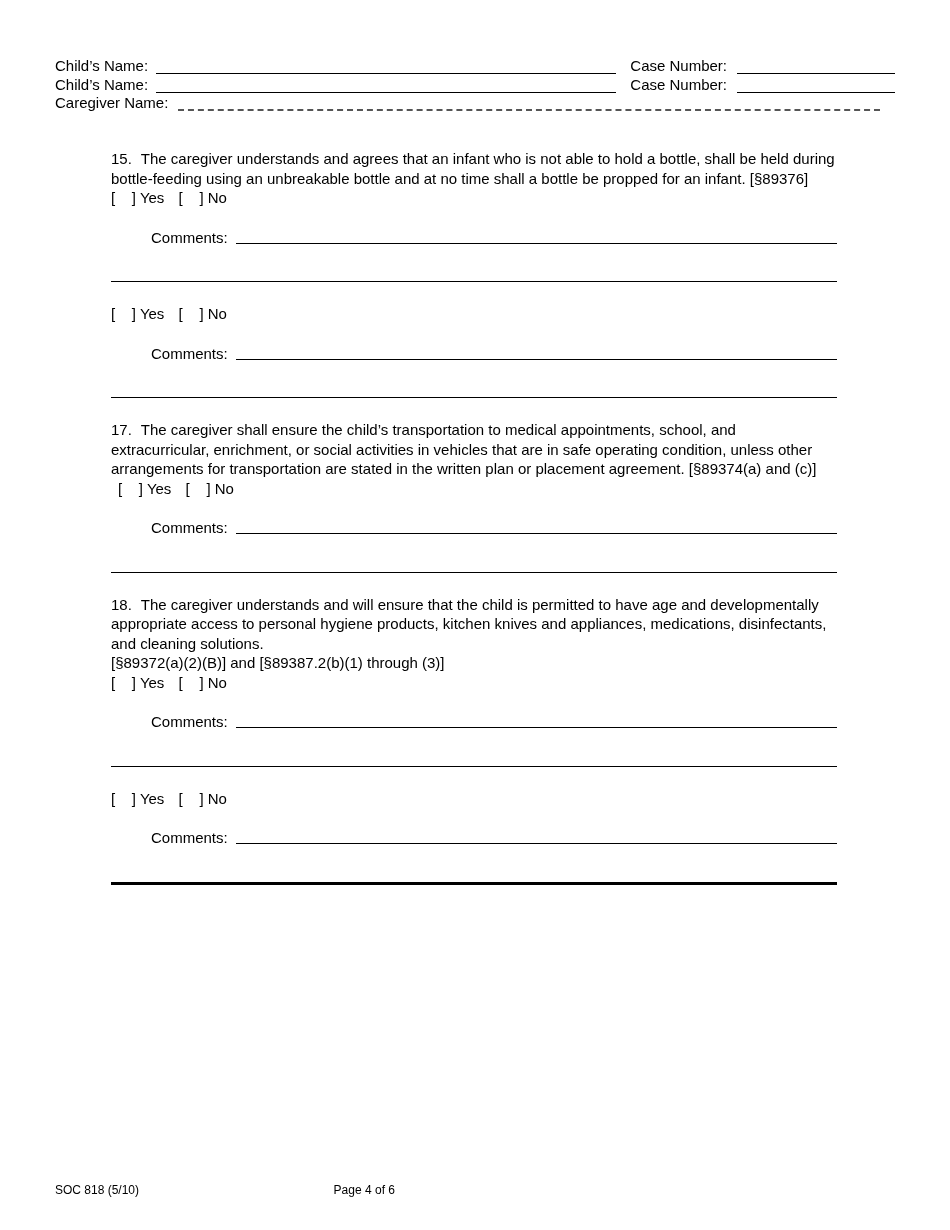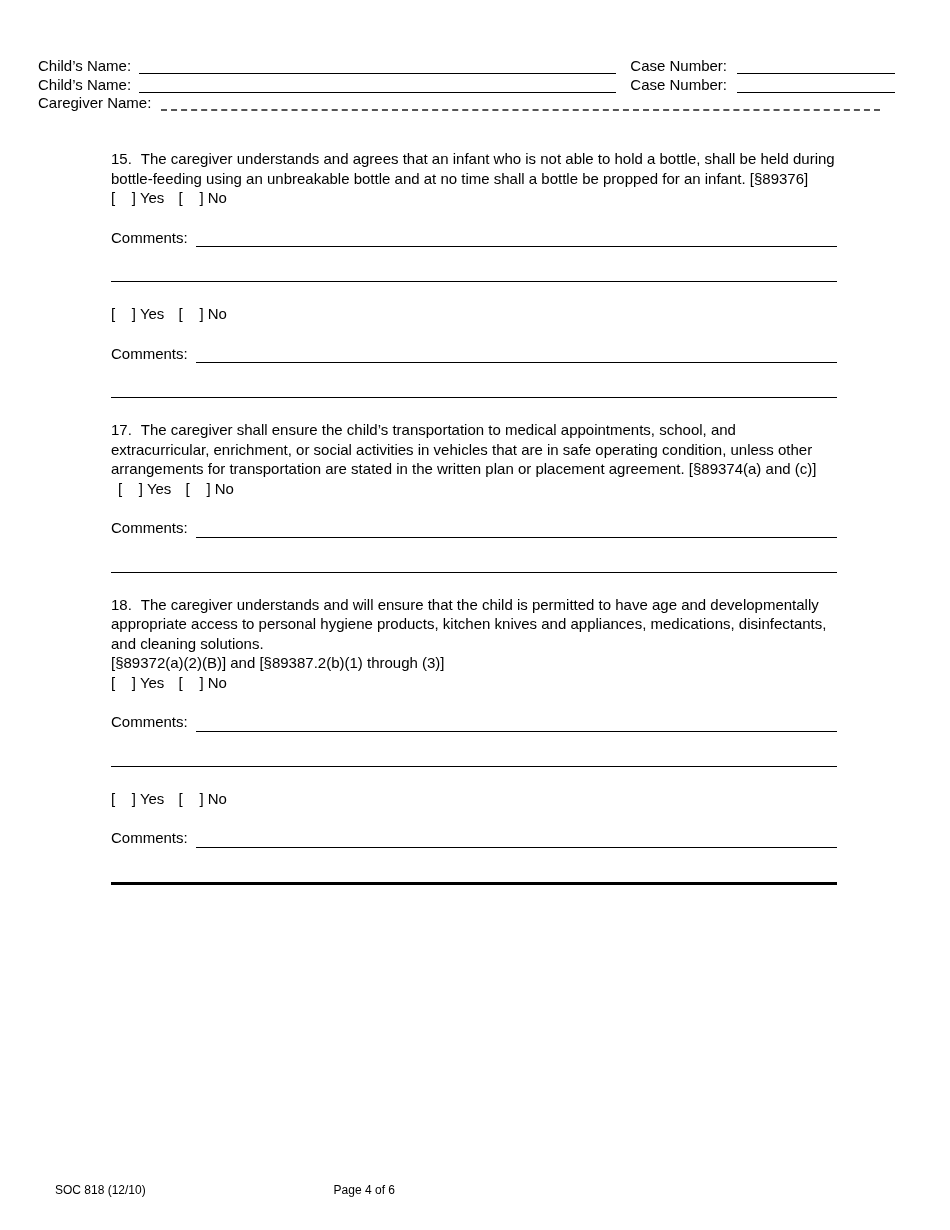--- a/index.html
+++ b/index.html
@@ -7,42 +7,42 @@
   body {
     width: 950px; height: 1230px;
     position: relative;
     font-family: "Liberation Sans", sans-serif;
     color: #000;
     overflow: hidden;
   }
   .page { position: absolute; inset: 0; }
 
   
-  .hdr { padding: 56px 55px 0 38px; font-size: 15px; }
+  .hdr { padding: 56px 55px 0 55px; font-size: 15px; }
   .hdr-row { display: flex; align-items: flex-end; height: 18px; line-height: 17px; }
   .hdr-row + .hdr-row { margin-top: 0.5px; }
   .hdr-label { white-space: nowrap; }
   .fill-line { border-bottom: 1.5px solid #000; height: 13px; }
   .name-line { flex: 1; margin-left: 8px; margin-right: 14px; }
   .case-line { width: 158px; margin-left: 10px; }
   .caregiver-row { margin-top: 0.5px; }
   .dashed-line { flex: 1; margin-left: 10px; margin-right: 15px; height: 11px;
                  border-bottom: 2px dashed #555; }
 
   
   .questions { padding: 38px 113px 16px 111px; font-size: 15px; line-height: 19.5px; }
   .question { margin-bottom: 22px; }
   .qtext { }
   .qnum { margin-right: 9px; }
   .qbody { white-space: pre-line; }
   .yesno { }
   .opt { white-space: pre; cursor: pointer; }
   .opt + .opt { margin-left: 10px; }
   .q-indent .yesno { padding-left: 7px; }
-  .comments { display: flex; align-items: flex-end; margin-top: 20px; height: 19.5px; }
+  .comments { display: flex; align-items: center; margin-top: 20px; height: 19.5px; margin-left: 40px; }
   .clabel { white-space: nowrap; }
   .cline { flex: 1; border-bottom: 1.5px solid #000; height: 13px; margin-left: 8px; }
   .cline2 { border-bottom: 1.5px solid #000; height: 0; margin-top: 34px; }
   .question:last-child .cline2 { border-bottom-width: 3px; }
 
   
   .footer {
     position: absolute; left: 0; right: 0; bottom: 32px;
     padding: 0 69px 0 55px;
     font-size: 12px; line-height: 15px;
@@ -138,17 +138,17 @@
       <div class="comments">
         <span class="clabel">Comments:</span>
         <span class="cline"></span>
       </div>
       <div class="cline2"></div>
     </section>
 
   </div>
 
   <div class="footer">
-    <div class="footer-left">SOC 818 (12/10)</div>
+    <div class="footer-left">SOC 818 (5/10)</div>
     <div class="footer-right">Page 4 of 6</div>
   </div>
 
 </div>
 
 </body></html>

